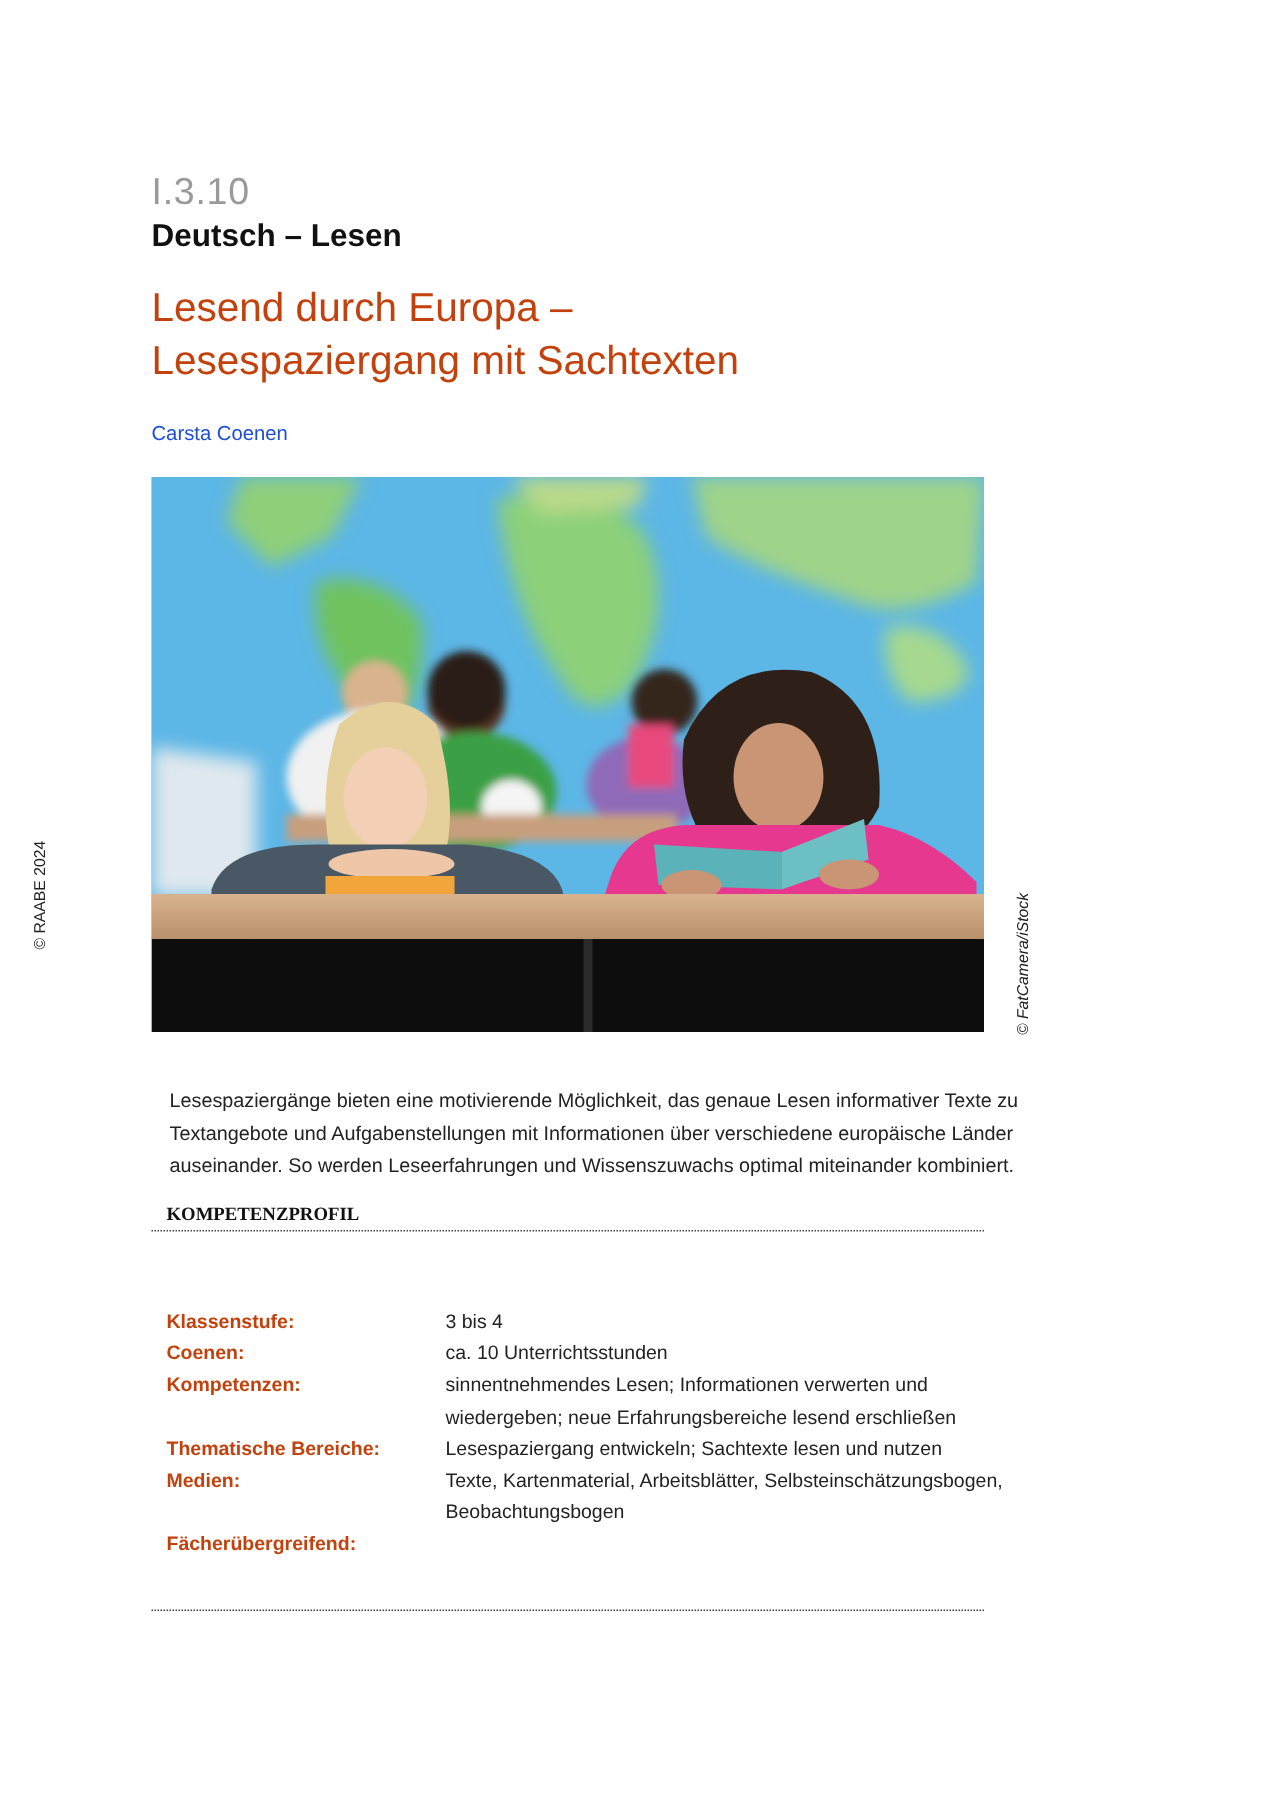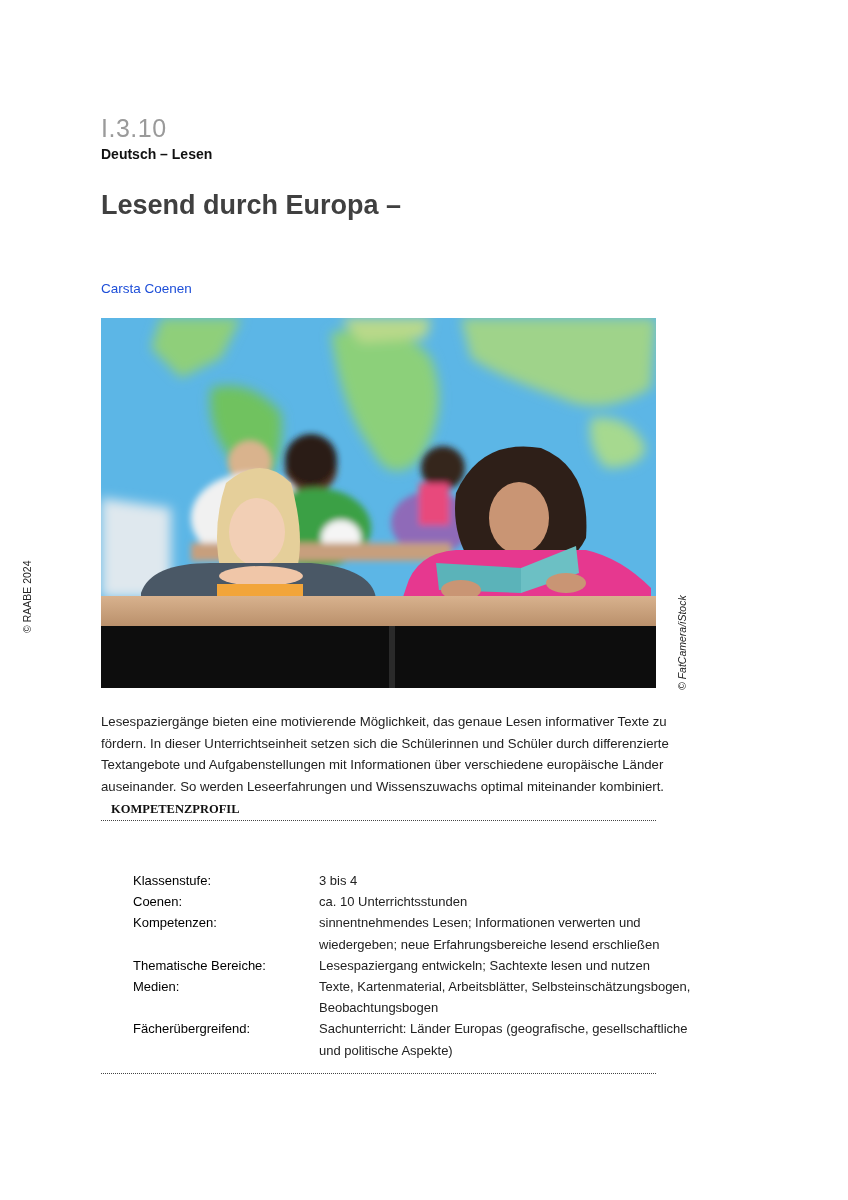--- a/index.html
+++ b/index.html
@@ -1,46 +1,47 @@
 <!DOCTYPE html>
 <html><head>
 <meta charset="utf-8">
 <style>
   html, body { margin:0; padding:0; background:#ffffff; }
   body { width:848px; height:1200px; position:relative; overflow:hidden;
          font-family:"DejaVu Sans", "Liberation Sans", sans-serif; color:#1a1a1a; }
   .abs { position:absolute; }
   .code { left:101px; top:96px; font-size:25px; color:#9a9a9a; letter-spacing:0.5px; font-family:"Liberation Sans", sans-serif;margin-top:18px; }
-  .subject { left:101px; top:146px; font-size:14px; font-weight:bold; font-family:"Liberation Sans", sans-serif; color:#111; }
-  .title { left:101px; top:188px; font-size:27px; font-weight:bold; line-height:35px; font-family:"Liberation Sans", sans-serif; color:#404040; width:560px; }
+  .subject { left:101px; top:146px; font-size:21px; font-weight:bold; font-family:"Liberation Sans", sans-serif; color:#111; }
+  .title { left:101px; top:188px; font-size:27px; font-weight:normal; line-height:35px; font-family:"Liberation Sans", sans-serif; color:#c2410c; width:560px; }
   .title span { display:block; }
   .author { left:101px; top:281px; font-size:13.5px; font-family:"Liberation Sans", sans-serif; color:#1d4ed8; }
   .copyright { left:21px; top:633px; transform-origin:left top; transform:rotate(-90deg);
                font-size:10.5px; font-family:"Liberation Sans", sans-serif; color:#222; white-space:nowrap; }
   .photo-credit { left:676px; top:690px; transform-origin:left top; transform:rotate(-90deg);
                   font-size:10.5px; font-style:italic; font-family:"Liberation Sans", sans-serif; color:#222; white-space:nowrap; }
   .photo { left:101px; top:318px; width:555px; height:370px; overflow:hidden; background:#5cb6e6; }
   .photo svg { display:block; }
   .intro { left:101px; top:711px; width:560px; font-size:13.2px; line-height:21.5px; font-family:"Liberation Sans", sans-serif; color:#222; }
   .intro span { display:block; white-space:nowrap; }
   .rule { left:101px; width:555px; height:0; border-top:1.5px dotted #444; }
   .profile-head { left:111px; top:802px; font-size:12.5px; font-weight:bold; font-family:Liberation Serif, serif; color:#111; }
   .profile { left:111px; top:870px; width:545px; font-family:"Liberation Sans", sans-serif; font-size:13px; color:#222; }
   .row { display:flex; line-height:21.2px; }
-  .row .lab { width:159px; flex:none; font-weight:normal; color:#000000;margin-left:22px; }
+  .row .lab { width:159px; flex:none; font-weight:bold; color:#c2410c; }
   .row .val { flex:1;margin-left:27px; }
   .row .val span { display:block; white-space:nowrap; }
 </style>
 </head>
 <body>
 
 <div class="abs code">I.3.10</div>
 <div class="abs subject">Deutsch – Lesen</div>
 <h1 class="abs title" style="margin:0;">
   <span>Lesend durch Europa –</span>
+  <span>Lesespaziergang mit Sachtexten</span>
 </h1>
 <div class="abs author">Carsta Coenen</div>
 
 <div class="abs copyright">© RAABE 2024</div>
 
 <div class="abs photo">
   <svg width="555" height="370" viewBox="0 0 555 370">
     <defs>
       <filter id="blur6">
           <feGaussianBlur stdDeviation="6"></feGaussianBlur>
@@ -95,23 +96,22 @@
       <rect x="0" y="278" width="295" height="32" fill="url(#desk)"></rect>
       <rect x="293" y="278" width="262" height="32" fill="url(#desk)"></rect>
       <rect x="0" y="308" width="555" height="62" fill="#0d0d0d"></rect>
       <rect x="288" y="308" width="6" height="62" fill="#2a2a2a"></rect>
     </g>
   </svg>
 </div>
 
 <div class="abs photo-credit">© FatCamera/iStock</div>
 
-<p class="abs intro" style="margin:0;">
+<p class="abs intro" style="margin:12px;">
   <span>Lesespaziergänge bieten eine motivierende Möglichkeit, das genaue Lesen informativer Texte zu</span>
-  <span>fördern. In dieser Unterrichtseinheit setzen sich die Schülerinnen und Schüler durch differenzierte</span>
   <span>Textangebote und Aufgabenstellungen mit Informationen über verschiedene europäische Länder</span>
   <span>auseinander. So werden Leseerfahrungen und Wissenszuwachs optimal miteinander kombiniert.</span>
 </p>
 
 <div class="abs rule" style="top:820px;"></div>
 
 <div class="abs profile-head">KOMPETENZPROFIL</div>
 
 <div class="abs profile">
   <div class="row">
@@ -141,20 +141,16 @@
   </div>
   <div class="row">
     <div class="lab">Medien:</div>
     <div class="val">
       <span>Texte, Kartenmaterial, Arbeitsblätter, Selbsteinschätzungsbogen,</span>
       <span>Beobachtungsbogen</span>
     </div>
   </div>
   <div class="row">
     <div class="lab">Fächerübergreifend:</div>
-    <div class="val">
-      <span>Sachunterricht: Länder Europas (geografische, gesellschaftliche</span>
-      <span>und politische Aspekte)</span>
-    </div>
   </div>
 </div>
 
 <div class="abs rule" style="top:1073px;"></div>
 
 </body></html>

